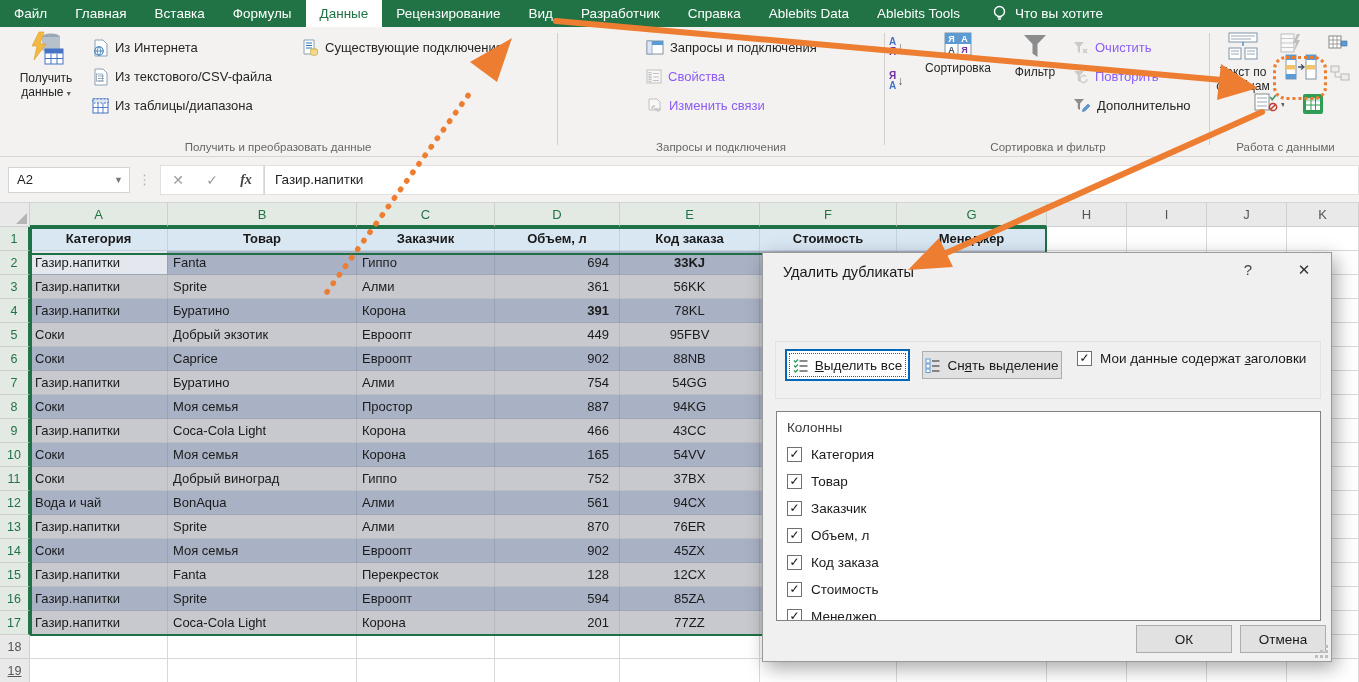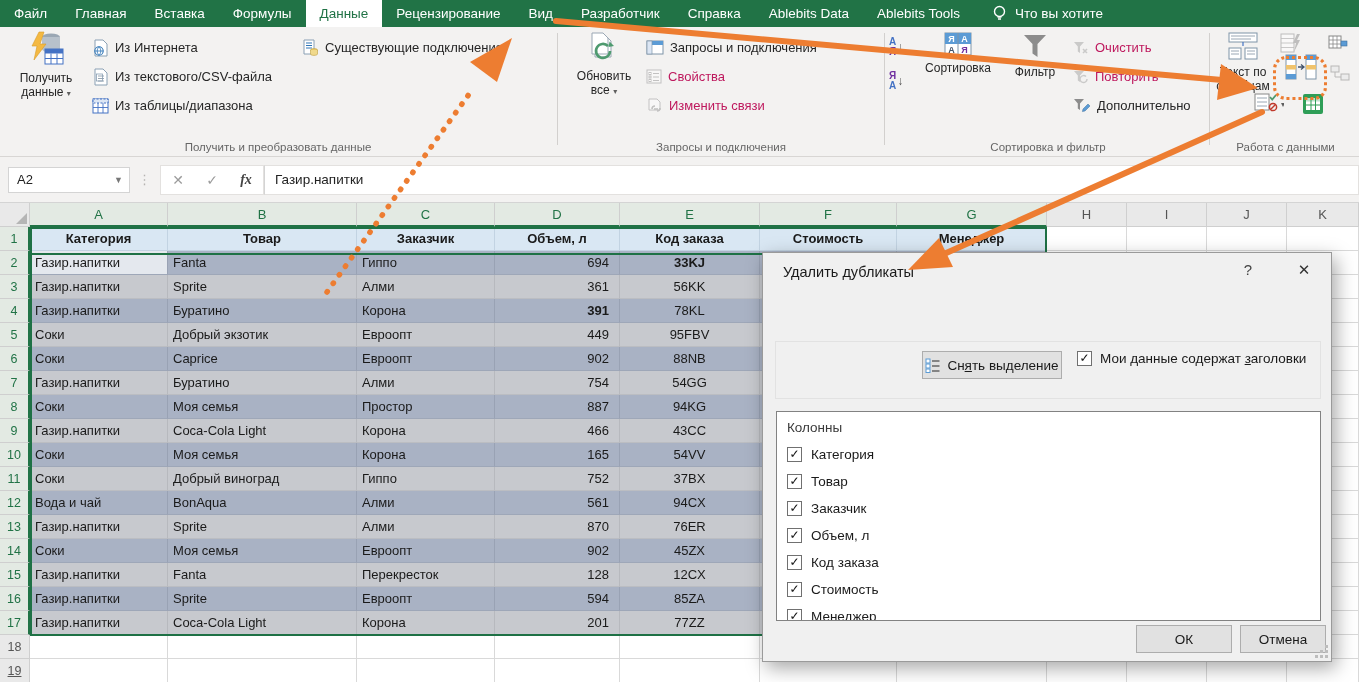--- a/index.html
+++ b/index.html
@@ -20,21 +20,21 @@
     background:#f3f2f1; border-bottom:1px solid #d8d6d4; font-size:13px; color:#262626; }
   .grp { position:absolute; top:0; height:128px; }
   .grp-label { position:absolute; bottom:2px; left:0; right:0; text-align:center;
     font-size:11.5px; color:#666; white-space:nowrap; }
   .vdiv { position:absolute; top:6px; height:112px; width:1px; background:#d2d0ce; }
   .bigbtn { position:absolute; top:4px; display:flex; flex-direction:column; align-items:center;
     text-align:center; font-size:12px; line-height:1.2; cursor:pointer; }
   .bigbtn .cap { margin-top:4px; }
   .caret { font-size:8px; color:#5f5f5f; }
   .ritem { display:flex; align-items:center; gap:6px; height:29px; font-size:13px; white-space:nowrap; cursor:pointer; }
-  .ritem.dis { color:#be185d; }
+  .ritem.dis { color:#8b5cf6; }
   .ritem.dis svg { opacity:.45; }
   .stack { position:absolute; top:6px; }
 
   .sorticons { position:absolute; left:2px; top:10px; display:flex; flex-direction:column; gap:14px; }
   .sortglyph { font-size:10px; font-weight:bold; line-height:1; display:flex; align-items:center; }
   .sortglyph .l1 { color:#4472c4; } .sortglyph .l2 { color:#7030a0; }
   .sortglyph .ar { color:#555; font-size:12px; margin-left:1px; }
   .sortglyph .col { display:flex; flex-direction:column; }
 
   .cluster { position:absolute; }
@@ -192,30 +192,20 @@
             <path d="M8.5 11v4c0 .8 1.6 1.4 3.5 1.4s3.5-.6 3.5-1.4v-4" fill="#f0d98c" stroke="#c0a040" stroke-width=".6"></path>
           </svg>
           <span>Существующие подключения</span>
         </div>
       </div>
       <div class="grp-label">Получить и преобразовать данные</div>
     </div>
     <div class="vdiv" style="left:557px;"></div>
 
     <div class="grp" style="left:560px;width:322px;">
-      <div class="bigbtn" style="left:12px;width:64px;">
-        <svg width="34" height="34" viewBox="0 0 34 34">
-          <path d="M8 5h11l5 5v16H8z" fill="#fff" stroke="#9aa7b4"></path>
-          <path d="M5 2h11l5 5v16H5z" fill="#fff" stroke="#9aa7b4"></path>
-          <path d="M23 20a7 7 0 1 1-2-5" fill="none" stroke="#4e9a6f" stroke-width="2.6"></path>
-          <path d="M22.5 10.5 l-1 5.5 5.5-1z" fill="#4e9a6f"></path>
-        </svg>
-        <span class="cap"><span>Обновить</span><br>
-        <span>все</span> <span class="caret">▾</span></span>
-      </div>
       <div class="stack" style="left:86px;">
         <div class="ritem">
           <svg width="18" height="15" viewBox="0 0 18 15">
             <rect x="1" y="1" width="16" height="13" fill="#fff" stroke="#7f94a8"></rect>
             <rect x="1" y="1" width="16" height="4" fill="#5b9bd5"></rect>
             <rect x="1" y="1" width="5" height="13" fill="#dce6f4" stroke="#7f94a8" stroke-width=".7"></rect>
           </svg>
           <span>Запросы и подключения</span>
         </div>
         <div class="ritem dis">
@@ -638,20 +628,29 @@
       </div>
     <div class="hdrline" style="left:30px;top:50px;width:1017px;height:2px;"></div>
     <div class="rangeborder" style="left:30px;top:24px;width:1017px;height:409px;"></div>
   </div>
 
   <div class="dialog">
     <div class="dtitle">Удалить дубликаты</div>
     <div class="dhelp q">?</div>
     <div class="dclose">✕</div>
     <div class="dframe"></div>
+    <div class="dbtn focus" style="left:22px;top:96px;width:125px;height:32px;">
+      <svg width="15" height="15" viewBox="0 0 15 15">
+        <path d="M1 2.5l1.5 1.5L5 1.5" fill="none" stroke="#2e9e57" stroke-width="1.4"></path>
+        <path d="M1 7.5l1.5 1.5L5 6.5" fill="none" stroke="#2e9e57" stroke-width="1.4"></path>
+        <path d="M1 12.5l1.5 1.5L5 11.5" fill="none" stroke="#2e9e57" stroke-width="1.4"></path>
+        <path d="M6.5 3h8M6.5 8h8M6.5 13h8" stroke="#666" stroke-width="1.4"></path>
+      </svg>
+      <span><span></span><span class="key">В</span><span>ыделить все</span></span>
+    </div>
     <div class="dbtn" style="left:159px;top:98px;width:140px;height:28px;">
       <svg width="15" height="15" viewBox="0 0 15 15">
         <rect x="1" y="1" width="4" height="4" fill="#fff" stroke="#5b9bd5"></rect>
         <rect x="1" y="6" width="4" height="4" fill="#fff" stroke="#5b9bd5"></rect>
         <rect x="1" y="11" width="4" height="3.5" fill="#fff" stroke="#5b9bd5"></rect>
         <path d="M7 3h7.5M7 8h7.5M7 13h7.5" stroke="#666" stroke-width="1.4"></path>
       </svg>
       <span><span>Сн</span><span class="key">я</span><span>ть выделение</span></span>
     </div>
     <div class="dcheck">

